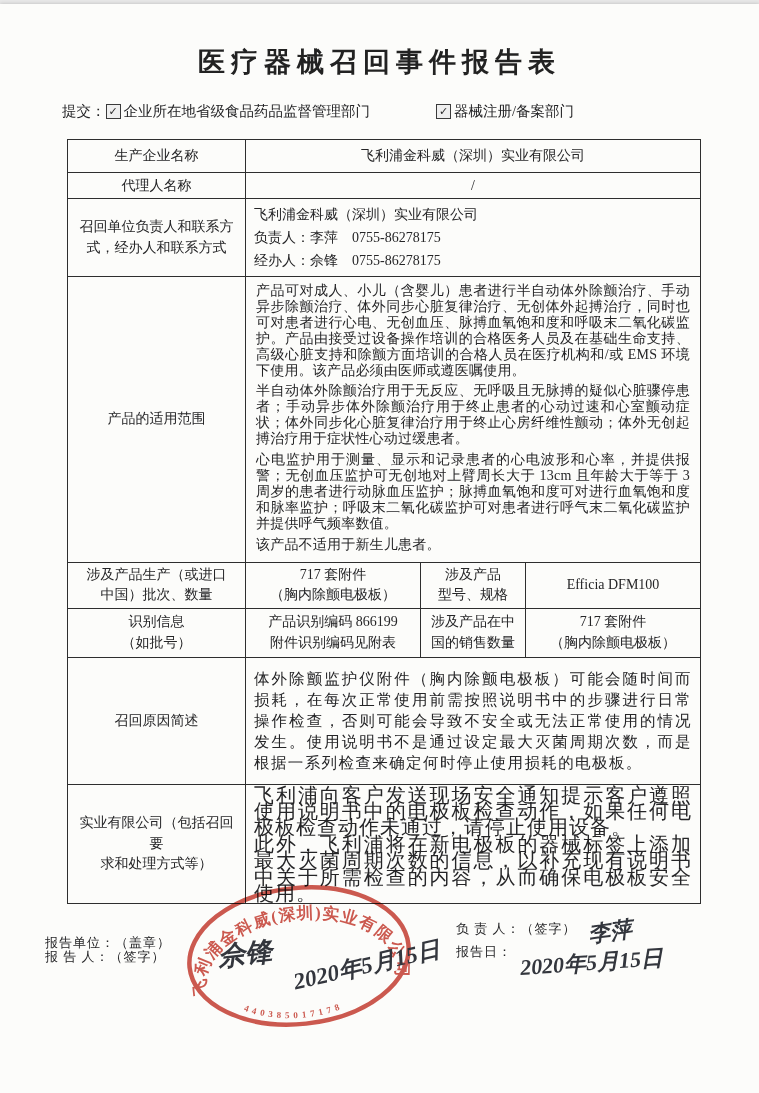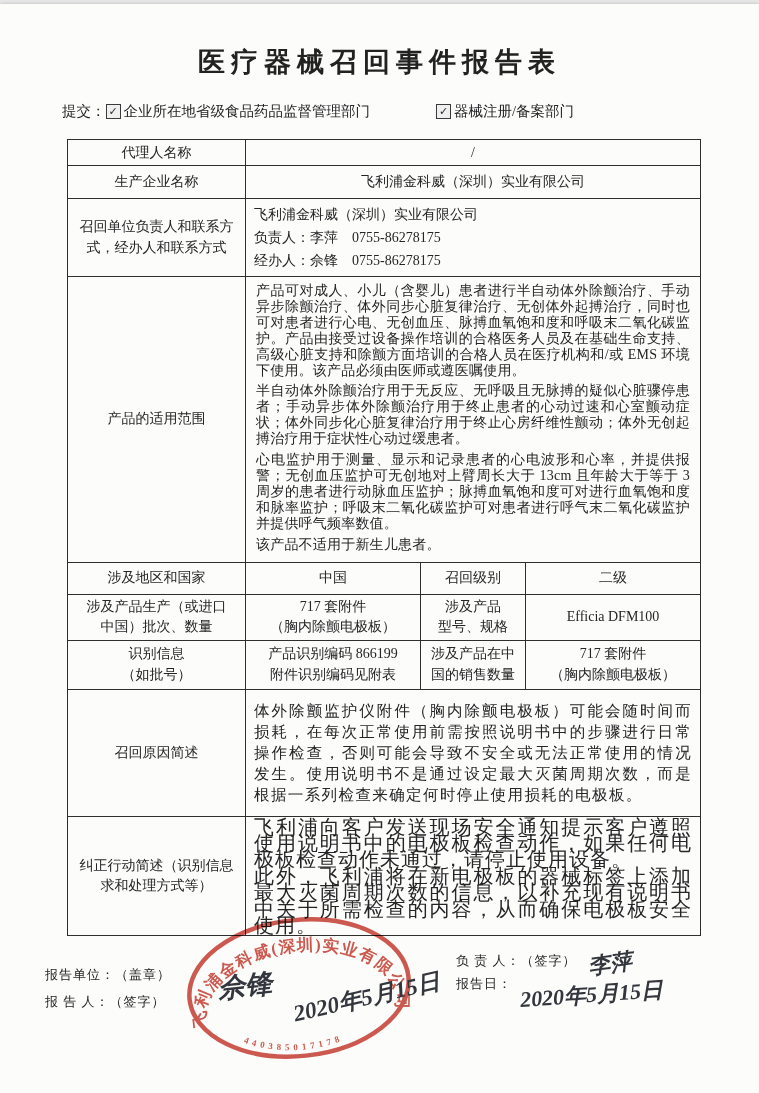--- a/index.html
+++ b/index.html
@@ -126,28 +126,28 @@
   <table class="form">
     <colgroup>
         <col style="width:178px">
         <col style="width:175px">
         <col style="width:105px">
         <col style="width:175px">
       </colgroup>
 
     <tbody>
 
+    <tr style="height:33px;">
+      <td class="lab">生产企业名称</td>
+      <td class="ctr" colspan="3">飞利浦金科威（深圳）实业有限公司</td>
+    </tr>
+
     <tr style="height:26px;">
       <td class="lab">代理人名称</td>
       <td class="ctr" colspan="3">/</td>
-    </tr>
-
-    <tr style="height:33px;">
-      <td class="lab">生产企业名称</td>
-      <td class="ctr" colspan="3">飞利浦金科威（深圳）实业有限公司</td>
     </tr>
 
     <tr style="height:78px;">
       <td class="lab">
         <span class="lline">召回单位负责人和联系方</span>
         <span class="lline">式，经办人和联系方式</span>
       </td>
       <td class="left contact-lines" colspan="3">
         <span class="lline">飞利浦金科威（深圳）实业有限公司</span>
         <span class="lline">负责人：李萍　0755-86278175</span>
@@ -158,26 +158,20 @@
     <tr style="height:278px;">
       <td class="lab">产品的适用范围</td>
       <td class="left scope-cell" colspan="3">
         <p>产品可对成人、小儿（含婴儿）患者进行半自动体外除颤治疗、手动异步除颤治疗、体外同步心脏复律治疗、无创体外起搏治疗，同时也可对患者进行心电、无创血压、脉搏血氧饱和度和呼吸末二氧化碳监护。产品由接受过设备操作培训的合格医务人员及在基础生命支持、高级心脏支持和除颤方面培训的合格人员在医疗机构和/或 EMS 环境下使用。该产品必须由医师或遵医嘱使用。</p>
         <p>半自动体外除颤治疗用于无反应、无呼吸且无脉搏的疑似心脏骤停患者；手动异步体外除颤治疗用于终止患者的心动过速和心室颤动症状；体外同步化心脏复律治疗用于终止心房纤维性颤动；体外无创起搏治疗用于症状性心动过缓患者。</p>
         <p>心电监护用于测量、显示和记录患者的心电波形和心率，并提供报警；无创血压监护可无创地对上臂周长大于 13cm 且年龄大于等于 3 周岁的患者进行动脉血压监护；脉搏血氧饱和度可对进行血氧饱和度和脉率监护；呼吸末二氧化碳监护可对患者进行呼气末二氧化碳监护并提供呼气频率数值。</p>
         <p>该产品不适用于新生儿患者。</p>
       </td>
     </tr>
 
-    <tr style="height:32px;">
-      <td class="lab">涉及地区和国家</td>
-      <td class="ctr">中国</td>
-      <td class="lab">召回级别</td>
-      <td class="ctr">二级</td>
-    </tr>
 
     <tr style="height:46px;">
       <td class="lab">
         <span class="lline">涉及产品生产（或进口</span>
         <span class="lline">中国）批次、数量</span>
       </td>
       <td class="ctr">
         <span class="lline">717 套附件</span>
         <span class="lline">（胸内除颤电极板）</span>
       </td>
@@ -209,21 +203,21 @@
 
     <tr style="height:127px;">
       <td class="lab">召回原因简述</td>
       <td class="left reason-cell" colspan="3">
         <p>体外除颤监护仪附件（胸内除颤电极板）可能会随时间而损耗，在每次正常使用前需按照说明书中的步骤进行日常操作检查，否则可能会导致不安全或无法正常使用的情况发生。使用说明书不是通过设定最大灭菌周期次数，而是根据一系列检查来确定何时停止使用损耗的电极板。</p>
       </td>
     </tr>
 
     <tr style="height:112px;">
       <td class="lab">
-        <span class="lline">纠正行动简述（识别信息</span>
+        <span class="lline">实业有限公司（包括召回要</span>
         <span class="lline">求和处理方式等）</span>
       </td>
       <td class="left action-cell" colspan="3">
         <p>飞利浦向客户发送现场安全通知提示客户遵照使用说明书中的电极板检查动作，如果任何电极板检查动作未通过，请停止使用设备。</p>
         <p>此外，飞利浦将在新电极板的器械标签上添加最大灭菌周期次数的信息，以补充现有说明书中关于所需检查的内容，从而确保电极板安全使用。</p>
       </td>
     </tr>
   </tbody>
     </table>
 
@@ -235,21 +229,21 @@
       <path id="stampBottomArc" d="M 48,118 A 88,48 0 0 0 190,118" fill="none"></path>
       <text fill="#c84338" font-size="16.5" font-weight="bold" letter-spacing="1.5">
         <textPath href="#stampTopArc" startOffset="2%">飞利浦金科威(深圳)实业有限公司</textPath>
       </text>
       <text fill="#c84338" font-size="9" font-weight="bold" letter-spacing="4">
         <textPath href="#stampBottomArc" startOffset="8%">440385017178</textPath>
       </text>
     </svg>
 
     <span class="sig-label" style="left:45px;top:30px;">报告单位：（盖章）</span>
-    <span class="sig-label" style="left:45px;top:57px;">报 告 人：（签字）</span>
+    <span class="sig-label" style="left:45px;top:44px;">报 告 人：（签字）</span>
 
     <span class="sig-label" style="left:456px;top:16px;">负 责 人：（签字）</span>
     <span class="sig-label" style="left:456px;top:39px;">报告日：</span>
 
     <span class="hand" style="left:218px;top:32px;font-size:27px;transform:rotate(-6deg);">佘锋</span>
     <span class="hand" style="left:292px;top:46px;font-size:23px;transform:rotate(-13deg);">2020年5月15日</span>
 
     <span class="hand" style="left:588px;top:13px;font-size:22px;transform:rotate(-8deg);">李萍</span>
     <span class="hand" style="left:520px;top:44px;font-size:22px;transform:rotate(-4deg);">2020年5月15日</span>
   </div>

